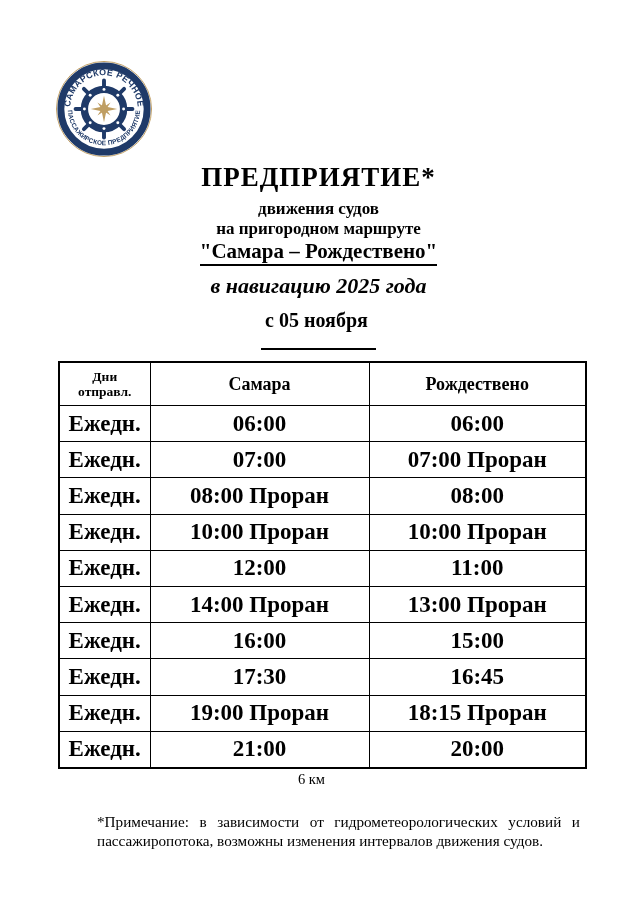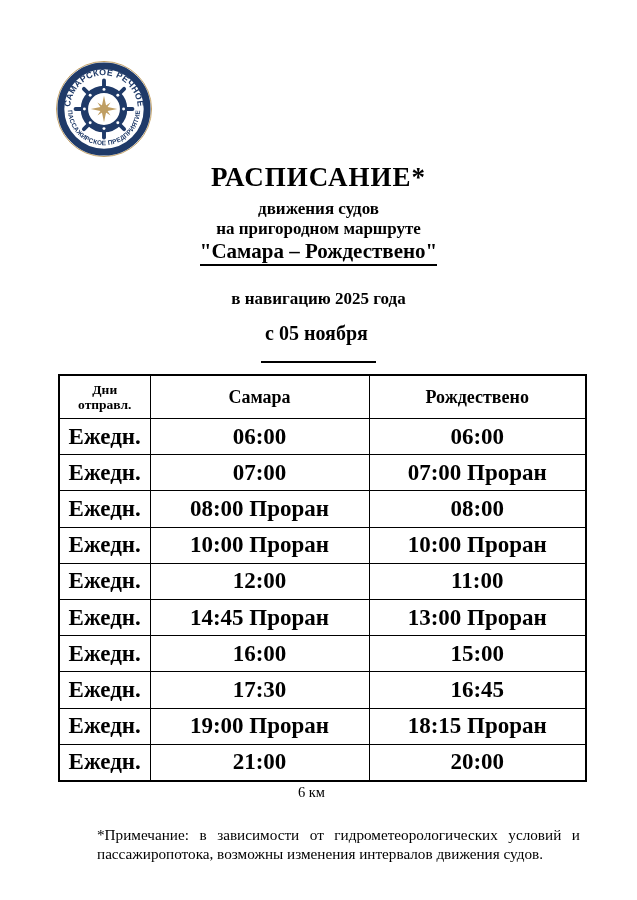--- a/index.html
+++ b/index.html
@@ -28,21 +28,21 @@
     font-size: 27px;
     font-weight: bold;
     letter-spacing: 1px;
     line-height: 30px;
     margin: 0;
   }
   .sub1 { font-size: 17px; font-weight: bold; line-height: 19px; margin-top: 7px; }
   .sub2 { font-size: 17px; font-weight: bold; line-height: 19px; margin-top: 1px; }
   .route-line { margin-top: 1px; font-size: 21px; font-weight: bold; line-height: 25px; }
   .route-line .u { display: inline-block; border-bottom: 2px solid #000; padding-bottom: 0px; }
-  .season { font-size: 17px; font-weight: bold; line-height: 20px; margin-top: 23px; }
+  .season { font-size: 22px; font-weight: bold; line-height: 20px; margin-top: 10px; font-style: italic; }
   .date-line { margin-top: 13px; font-size: 20px; font-weight: bold; line-height: 23px; }
   .date-line .u { display: inline-block; border-bottom: 2px solid #000; padding: 0 8px 16px 4px; }
 
   
   table.schedule {
     border-collapse: collapse;
     margin: 11px 0 0 58px;
     width: 527px;
     table-layout: fixed;
   }
@@ -120,21 +120,21 @@
       </g>
     </g>
 
     <g fill="#bf9e62" stroke="none">
       <polygon points="50,36.5 52.4,47.6 63.5,50 52.4,52.4 50,63.5 47.6,52.4 36.5,50 47.6,47.6"></polygon>
       <polygon points="56.7,43.3 52.3,50 56.7,56.7 50,52.3 43.3,56.7 47.7,50 43.3,43.3 50,47.7"></polygon>
     </g>
   </svg>
 
   <div class="title-block">
-    <div class="main-title">РАСПИСАНИЕ*</div>
+    <div class="main-title">ПРЕДПРИЯТИЕ*</div>
     <div class="sub1">движения судов</div>
     <div class="sub2">на пригородном маршруте</div>
     <div class="route-line">
       <span class="u">"Самара – Рождествено"</span>
     </div>
     <div class="season">в навигацию 2025 года</div>
     <div class="date-line">
       <span class="u">с 05 ноября</span>
     </div>
   </div>
@@ -173,21 +173,21 @@
           <td>10:00 Проран</td>
           <td>10:00 Проран</td>
         </tr>
         <tr>
           <td>Ежедн.</td>
           <td>12:00</td>
           <td>11:00</td>
         </tr>
         <tr>
           <td>Ежедн.</td>
-          <td>14:45 Проран</td>
+          <td>14:00 Проран</td>
           <td>13:00 Проран</td>
         </tr>
         <tr>
           <td>Ежедн.</td>
           <td>16:00</td>
           <td>15:00</td>
         </tr>
         <tr>
           <td>Ежедн.</td>
           <td>17:30</td>

